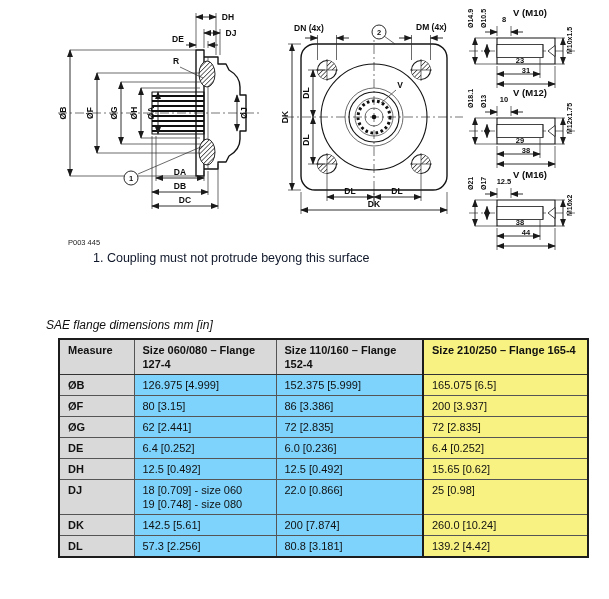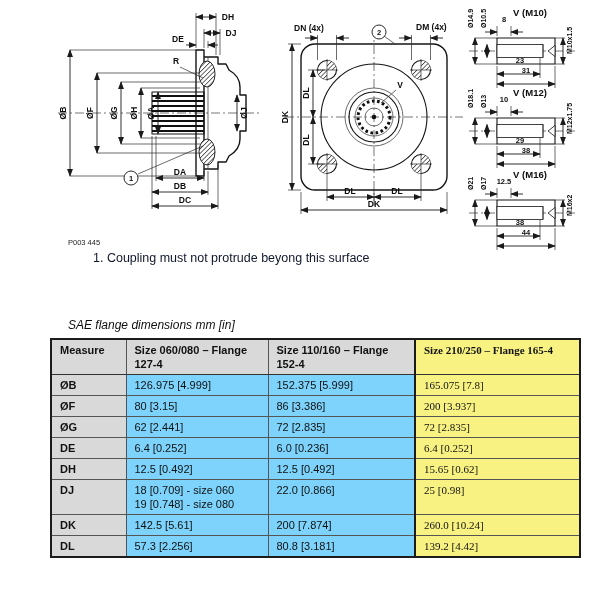--- a/index.html
+++ b/index.html
@@ -14,31 +14,31 @@
   .cl{fill:none;stroke:#3a3a3a;stroke-width:.7;stroke-dasharray:9 3 2 3;}
   .sp{stroke:#101010;stroke-width:2.1;}
   .lb{font:bold 8.5px "Liberation Sans",sans-serif;fill:#0d0d0d;}
   .lbs{font:bold 7px "Liberation Sans",sans-serif;fill:#0d0d0d;}
   .lbm{font:bold 7.5px "Liberation Sans",sans-serif;fill:#0d0d0d;}
   .ttl{font:bold 9.5px "Liberation Sans",sans-serif;fill:#0d0d0d;}
   .code{font:7.5px "Liberation Sans",sans-serif;fill:#222;}
   .mid{text-anchor:middle;}
   
   .notes{position:absolute;top:247px;left:85px;font-size:12.5px;line-height:22px;color:#0f172a;margin-left:8px;}
-  .caption{position:absolute;top:318px;left:68px;font-style:italic;font-size:12px;color:#101010;}
+  .caption{position:absolute;top:318px;left:46px;font-style:italic;font-size:12px;color:#101010;}
   
-  table.dims{position:absolute;top:338px;left:50px;border-collapse:collapse;width:529px;
+  table.dims{position:absolute;top:338px;left:58px;border-collapse:collapse;width:529px;
              font-size:11px;table-layout:fixed;}
   table.dims th,table.dims td{border:1px solid #555;padding:3px 8px 3px 8px;text-align:left;
              vertical-align:top;line-height:14px;}
   table.dims{border:2px solid #1c1c1c;}
   table.dims th{background:#d9d9d9;font-weight:bold;border-bottom:1.5px solid #333;}
   td.m{background:#d9d9d9;font-weight:bold;}
   td.v{background:#7dd3fc;}
-  .hi{background:#f8f282 !important;border-left:2px solid #1c1c1c !important;border-right:2px solid #1c1c1c !important;font-family:Liberation Serif, serif;}
+  .hi{background:#f8f282 !important;border-left:2px solid #1c1c1c !important;border-right:2px solid #1c1c1c !important;}
   th.hi{background:#f8f282 !important;}
   span.link{}
 </style>
 </head>
 <body>
 
 <div class="page">
 
 <svg width="609" height="252" viewBox="0 0 609 252">
   <defs>
@@ -295,21 +295,21 @@
           <th>Size 060/080 – Flange 127-4</th>
           <th>Size 110/160 – Flange 152-4</th>
           <th class="hi">Size 210/250 – Flange 165-4</th>
         </tr>
       </thead>
   <tbody id="tb">
         <tr>
           <td class="m">ØB</td>
           <td class="v">126.975 [4.999]</td>
           <td class="v">152.375 [5.999]</td>
-          <td class="v hi">165.075 [7.8]</td>
+          <td class="v hi">165.075 [6.5]</td>
         </tr>
         <tr>
           <td class="m">ØF</td>
           <td class="v">80 [3.15]</td>
           <td class="v">86 [3.386]</td>
           <td class="v hi">200 [3.937]</td>
         </tr>
         <tr>
           <td class="m">ØG</td>
           <td class="v">62 [2.441]</td>

